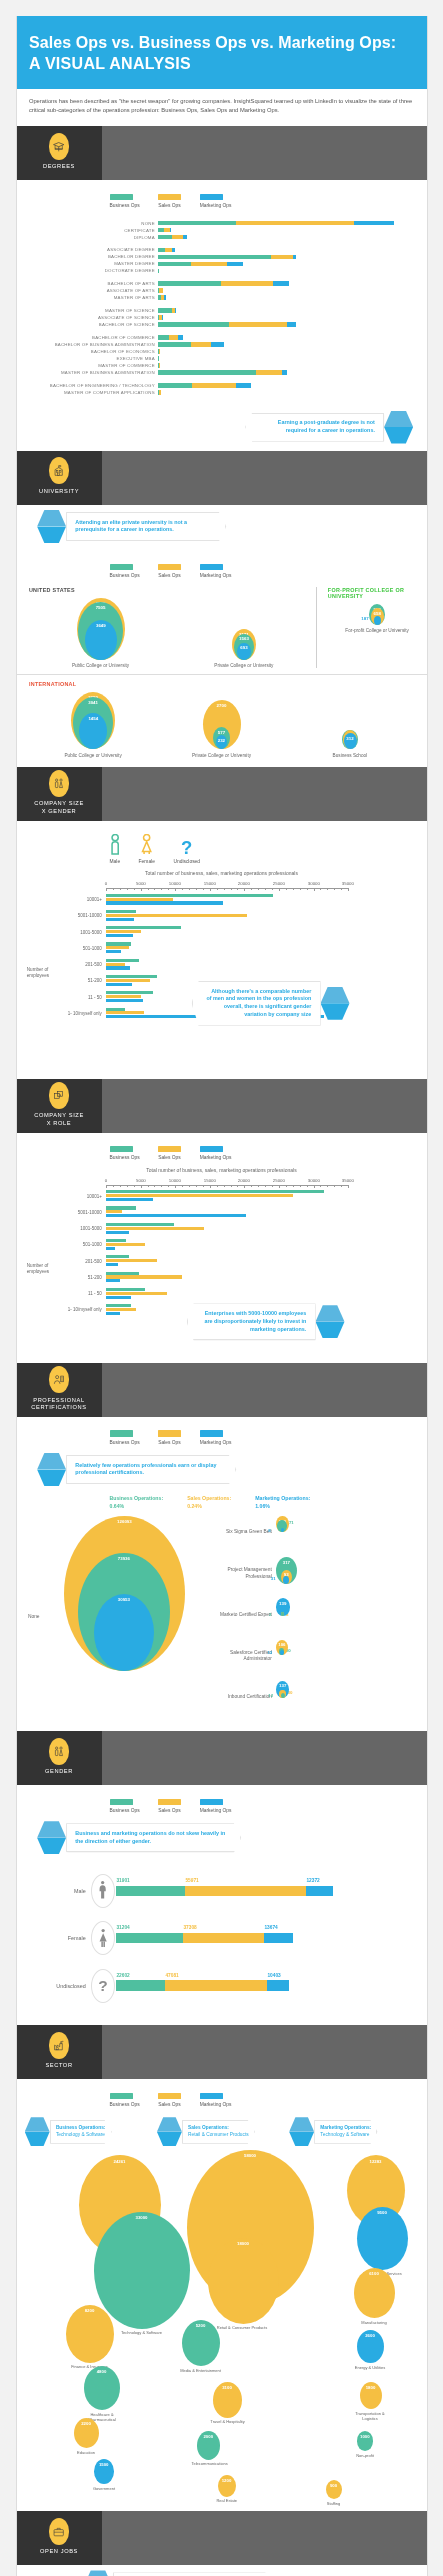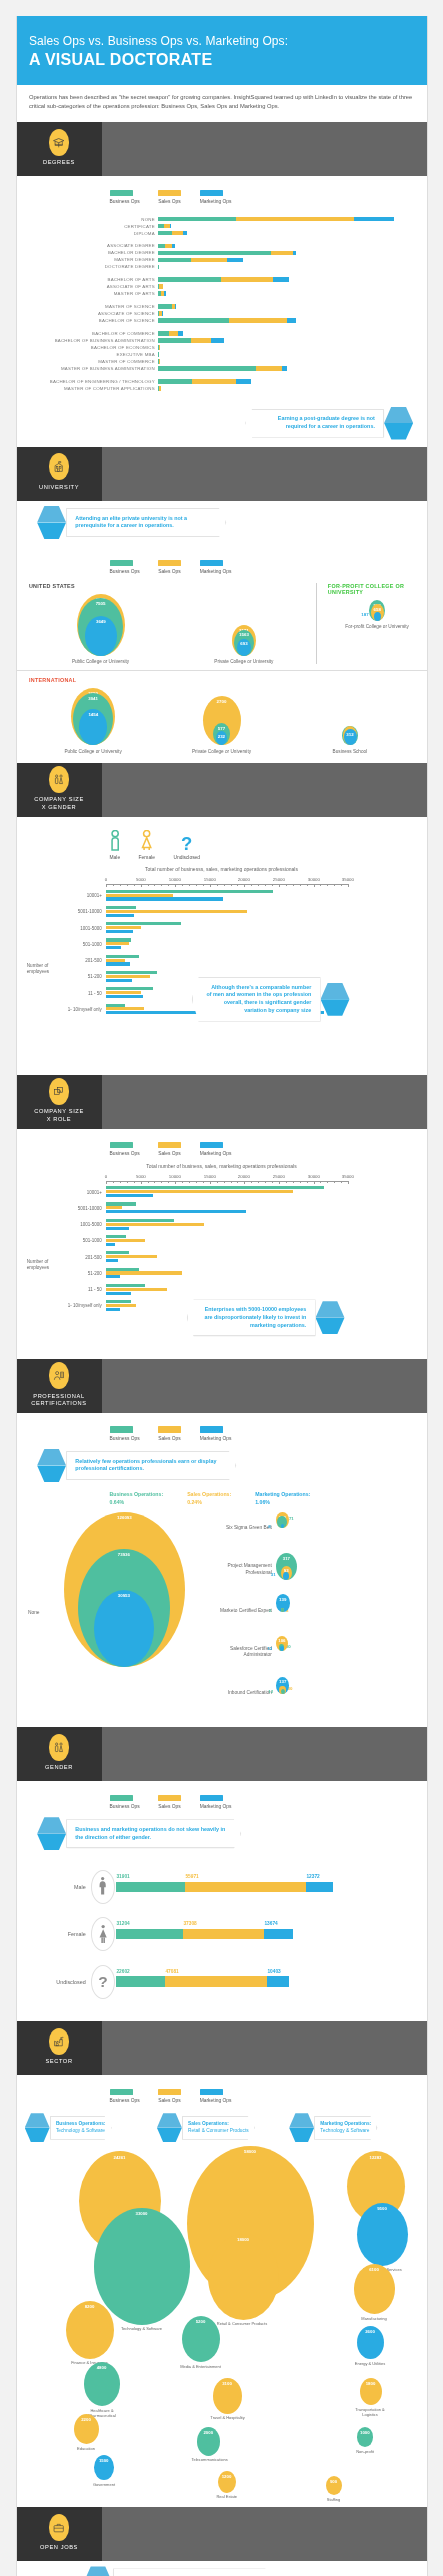--- a/index.html
+++ b/index.html
@@ -7,21 +7,21 @@
     width: 443px;
     background: #f2f2f2;
     font-family: "Liberation Sans", sans-serif;
     color: #4a4a4a;
   }
   .page { width: 412px; margin: 0 auto; background: #fff; border-left: 0.5px solid #ddd; border-right: 0.5px solid #ddd; }
   .gutter-top { height: 15.5px; background: #f2f2f2; }
 
   
   .hero { background: #29abe2; padding: 18.5px 12.4px 15.5px 12.4px; }
-  .hero-sub { font-size: 12px; color: #ffffff; font-weight: 400; letter-spacing: 0.1px; }
+  .hero-sub { font-size: 16px; color: #ffffff; font-weight: 700; letter-spacing: 0.1px; }
   .hero-title { font-size: 16px; color: #ffffff; font-weight: bold; letter-spacing: 0.3px; margin-top: 3.1px; }
   .intro { padding: 8.2px 12.4px 10.3px 12.4px; font-size: 5.8px; line-height: 1.65; color: #555; background:#fff; }
 
   
   .sec-head { display: flex; height: 54px; background: #666666; }
   .sec-badge { width: 85px; background: #333333; display: flex; flex-direction: column; align-items: center; justify-content: center; padding-bottom: 3.1px; }
   .sec-icon { width: 20.6px; height: 27px; border-radius: 50%; background: #f5c council; }
   .sec-icon { width: 20.6px; height: 27px; border-radius: 50% / 50%; background: #f9c646; display:flex; align-items:center; justify-content:center; }
   .sec-icon svg { display:block; }
   .sec-label { margin-top: 3.6px; font-size: 5.7px; color: #ffffff; letter-spacing: 0.6px; text-align: center; line-height: 1.25; }
@@ -133,21 +133,21 @@
   .divider { height: 0.5px; background: #ddd; margin: 0 0; }
 </style>
 </head>
 <body>
 
 <div class="gutter-top"></div>
 <div class="page">
 
   <div class="hero">
     <div class="hero-sub">Sales Ops vs. Business Ops vs. Marketing Ops:</div>
-    <div class="hero-title">A VISUAL DOCTORATE</div>
+    <div class="hero-title">A VISUAL ANALYSIS</div>
   </div>
   <div class="intro">Operations has been described as "the secret weapon" for growing companies. InsightSquared teamed up with LinkedIn to visualize the state of three critical sub-categories of the operations profession: Business Ops, Sales Ops and Marketing Ops.</div>
 
   <div class="sec-head">
     <div class="sec-badge">
       <div class="sec-icon">
         <svg width="13.4" height="13.4" viewBox="0 0 26 26">
             <path d="M3 9 L13 5 L23 9 L13 13 Z" fill="none" stroke="#3a3a3a" stroke-width="1.4"></path>
             <path d="M6 11 V16 M20 11 V16" stroke="#3a3a3a" stroke-width="1.2" fill="none"></path>
             <rect x="6" y="16" width="14" height="2.4" fill="none" stroke="#3a3a3a" stroke-width="1.2"></rect>

